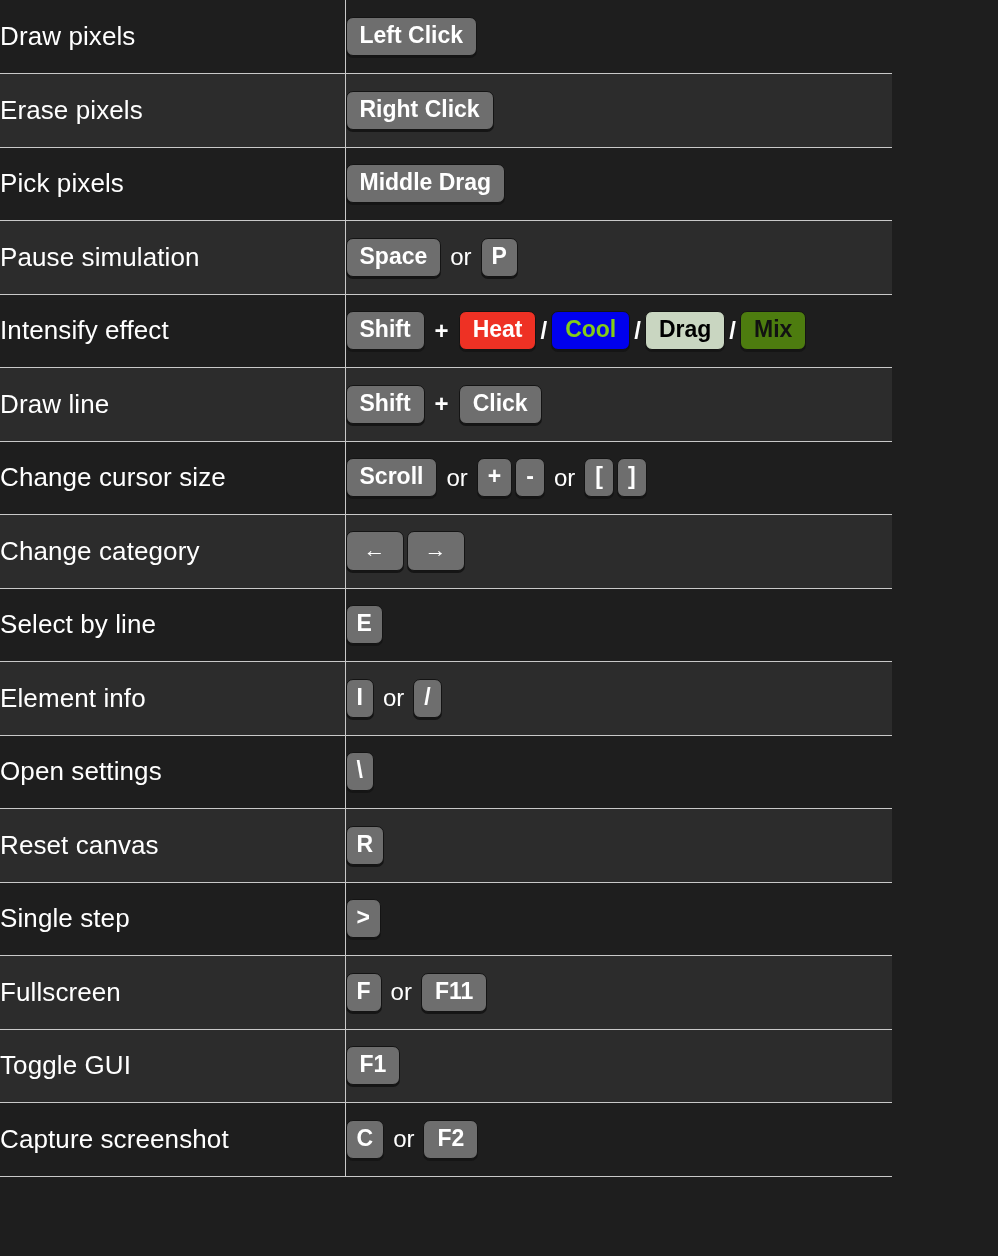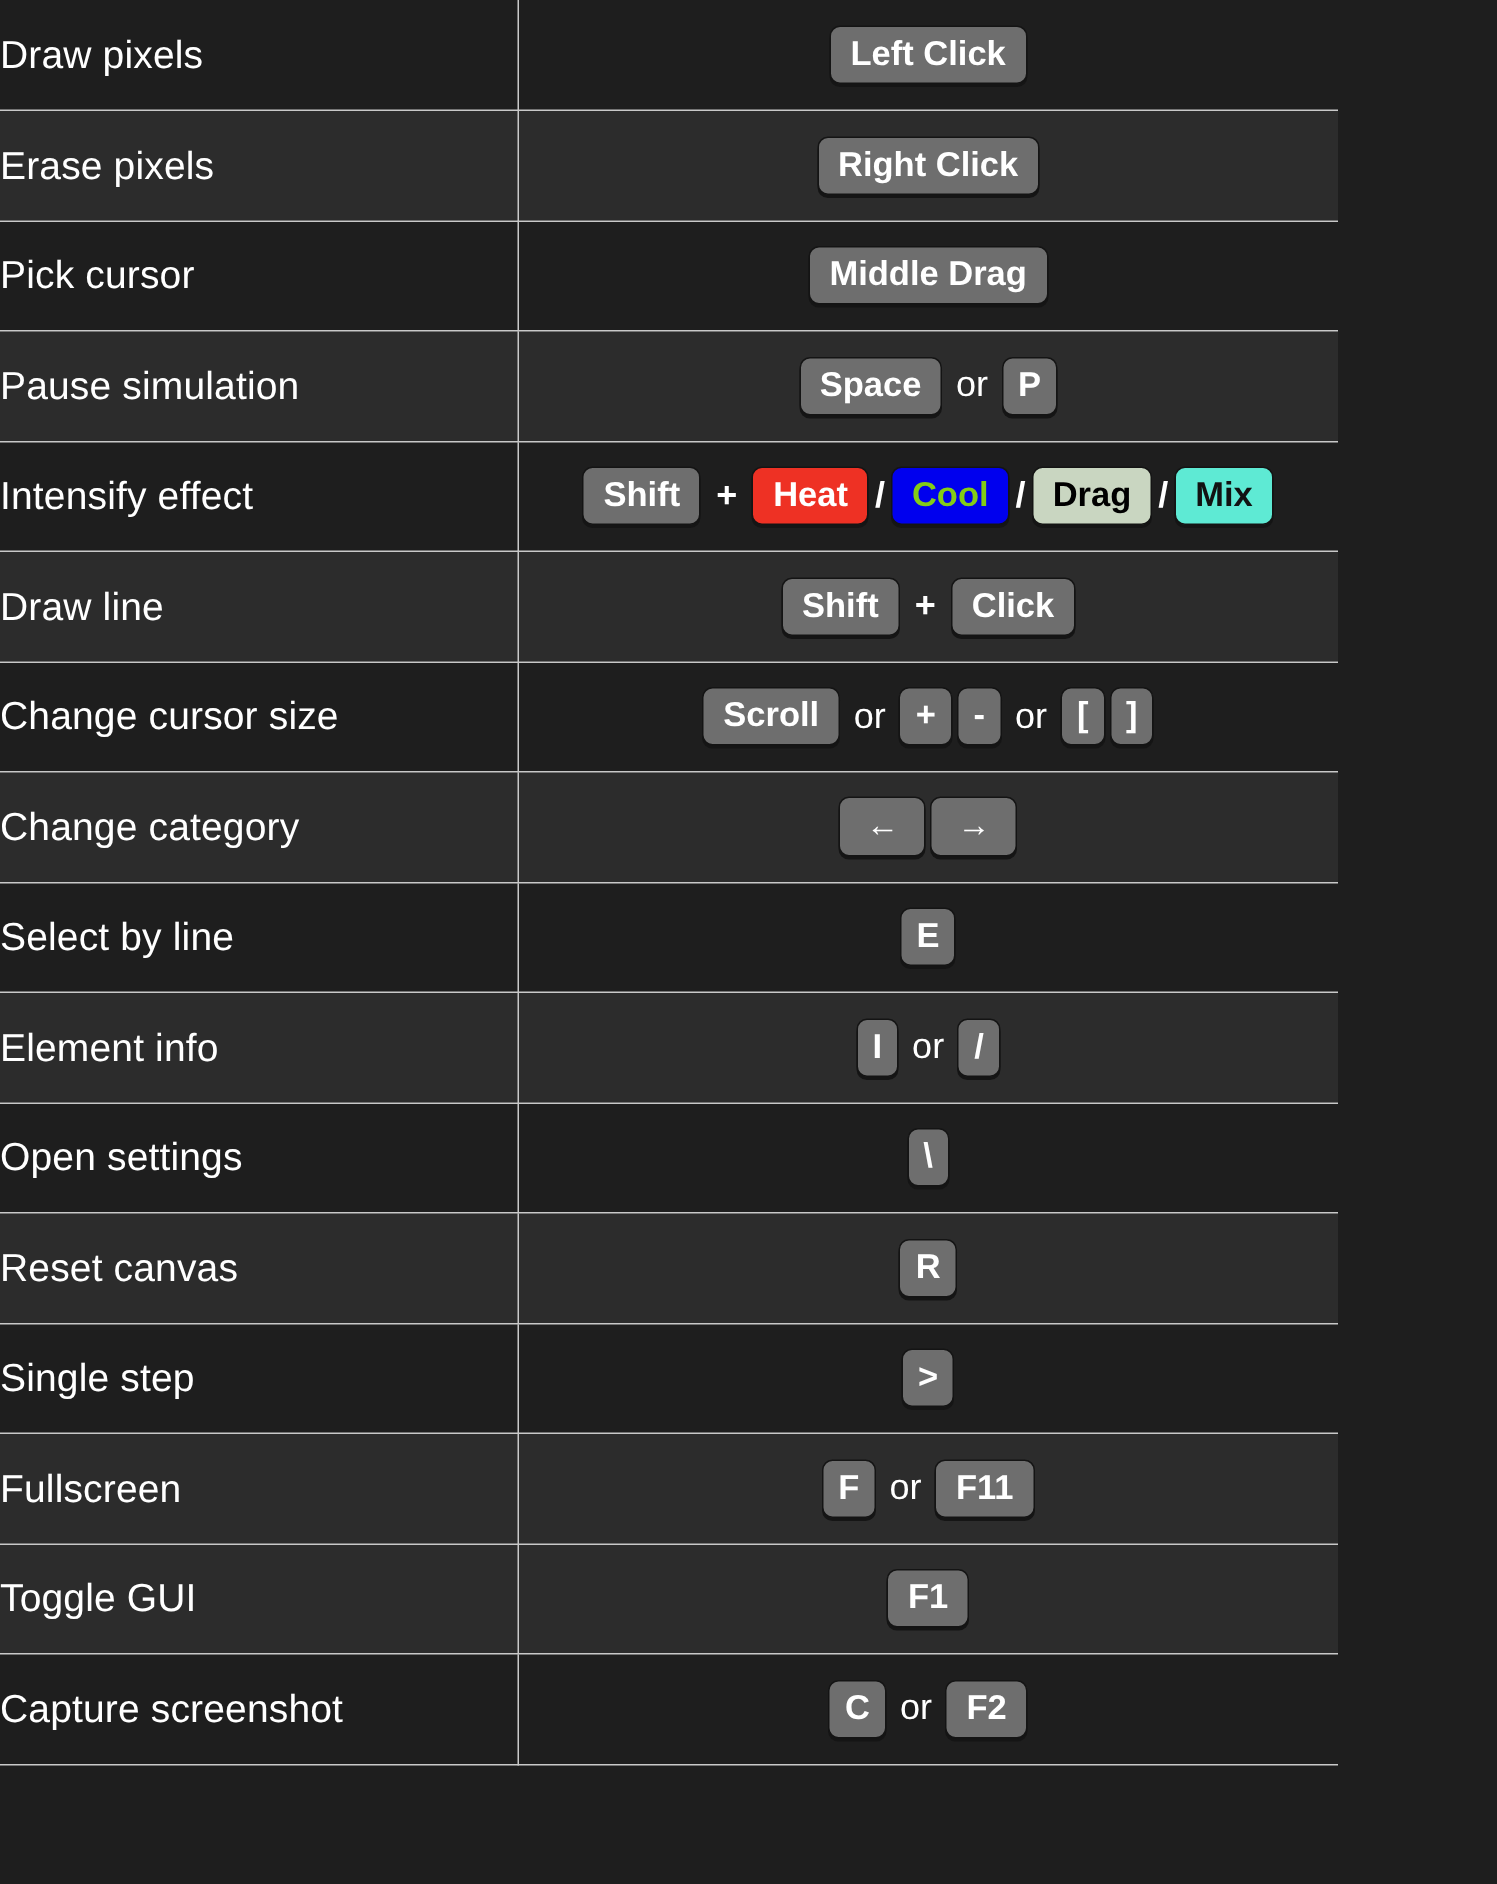--- a/index.html
+++ b/index.html
@@ -43,21 +43,20 @@
   }
 
   td.keys-cell {
     padding-left: 16px;
   }
 
   .keys-row {
     display: flex;
     align-items: center;
     flex-wrap: nowrap;
-    justify-content: center;
   }
 
   
   .key {
     display: inline-flex;
     align-items: center;
     justify-content: center;
     background: #6e6e6e;
     color: #ffffff;
     font-family: "Liberation Sans", sans-serif;
@@ -80,21 +79,21 @@
 
   .key.narrow {
     padding-left: 10px;
     padding-right: 10px;
   }
 
   
   .key.k-heat { background: #ee3124; color: #ffffff; }
   .key.k-cool { background: #0000ee; color: #84cc16; }
   .key.k-drag { background: #c9d6c1; color: #000000; }
-  .key.k-mix  { background: #5eead4; color: #121212; }
+  .key.k-mix  { background: #4d7c0f; color: #121212; }
 
   
   .sep {
     color: #ffffff;
     font-size: 24px;
     font-weight: 400;
     padding: 0 9px;
     white-space: nowrap;
   }
   .sep.plus  { font-weight: bold; padding: 0 10px; }
@@ -116,21 +115,21 @@
       </tr>
       <tr class="row-even">
         <td class="action-cell">Erase pixels</td>
         <td class="keys-cell">
           <div class="keys-row">
             <span class="key">Right Click</span>
           </div>
         </td>
       </tr>
       <tr class="row-odd">
-        <td class="action-cell">Pick cursor</td>
+        <td class="action-cell">Pick pixels</td>
         <td class="keys-cell">
           <div class="keys-row">
             <span class="key">Middle Drag</span>
           </div>
         </td>
       </tr>
       <tr class="row-even">
         <td class="action-cell">Pause simulation</td>
         <td class="keys-cell">
           <div class="keys-row">

